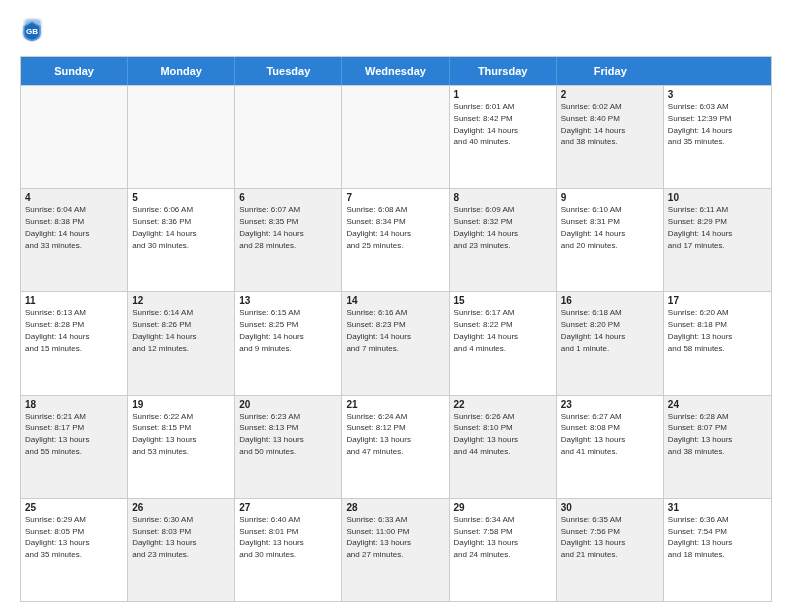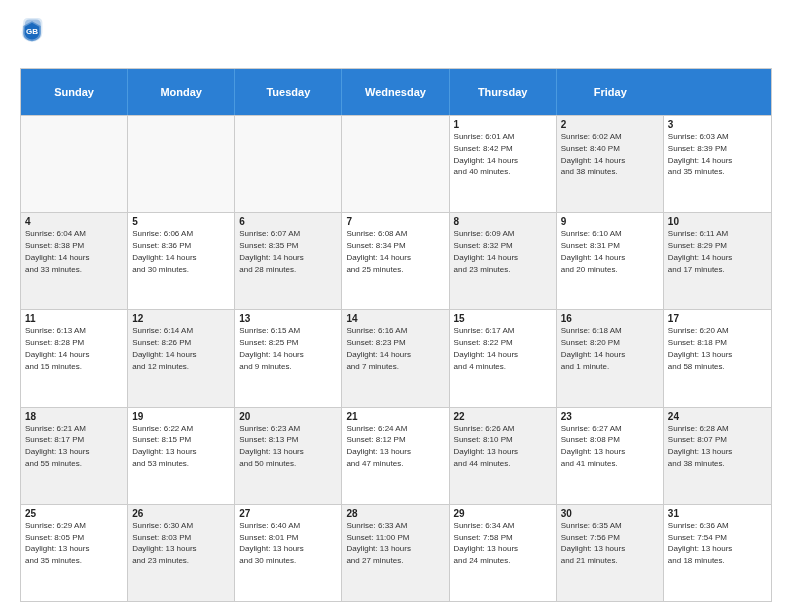--- a/index.html
+++ b/index.html
@@ -14,21 +14,21 @@
       width: 792px;
       height: 612px;
       padding: 16px 20px 10px 20px;
       display: flex;
       flex-direction: column;
     }
     .header {
       display: flex;
       justify-content: space-between;
       align-items: center;
-      margin-bottom: 24px;
+      margin-bottom: 12px;
     }
     .logo {
       display: flex;
       align-items: center;
       gap: 4px;
     }
     .logo-text {
       font-size: 13px;
       font-weight: bold;
       color: #333;
@@ -64,21 +64,21 @@
     .cal-header {
       display: grid;
       grid-template-columns: repeat(7, 1fr);
       background: #2b7fd4;
     }
     .cal-header-cell {
       color: #fff;
       font-size: 11px;
       font-weight: bold;
       text-align: center;
-      padding: 17px 2px;
+      padding: 8px 2px;
       border-right: 1px solid #4a9ae0;
     }
     .cal-header-cell:last-child {
       border-right: none;
     }
     .cal-body {
       flex: 1;
       display: flex;
       flex-direction: column;
     }
@@ -169,21 +169,21 @@
           <div class="cal-cell shaded">
             <div class="day-num">2</div>
             <div class="cell-text">Sunrise: 6:02 AM</div>
             <div class="cell-text">Sunset: 8:40 PM</div>
             <div class="cell-text">Daylight: 14 hours</div>
             <div class="cell-text">and 38 minutes.</div>
           </div>
           <div class="cal-cell">
             <div class="day-num">3</div>
             <div class="cell-text">Sunrise: 6:03 AM</div>
-            <div class="cell-text">Sunset: 8:39 PM</div>
+            <div class="cell-text">Sunset: 12:39 PM</div>
             <div class="cell-text">Daylight: 14 hours</div>
             <div class="cell-text">and 35 minutes.</div>
           </div>
         </div>
         <div class="cal-row">
           <div class="cal-cell shaded">
             <div class="day-num">4</div>
             <div class="cell-text">Sunrise: 6:04 AM</div>
             <div class="cell-text">Sunset: 8:38 PM</div>
             <div class="cell-text">Daylight: 14 hours</div>

